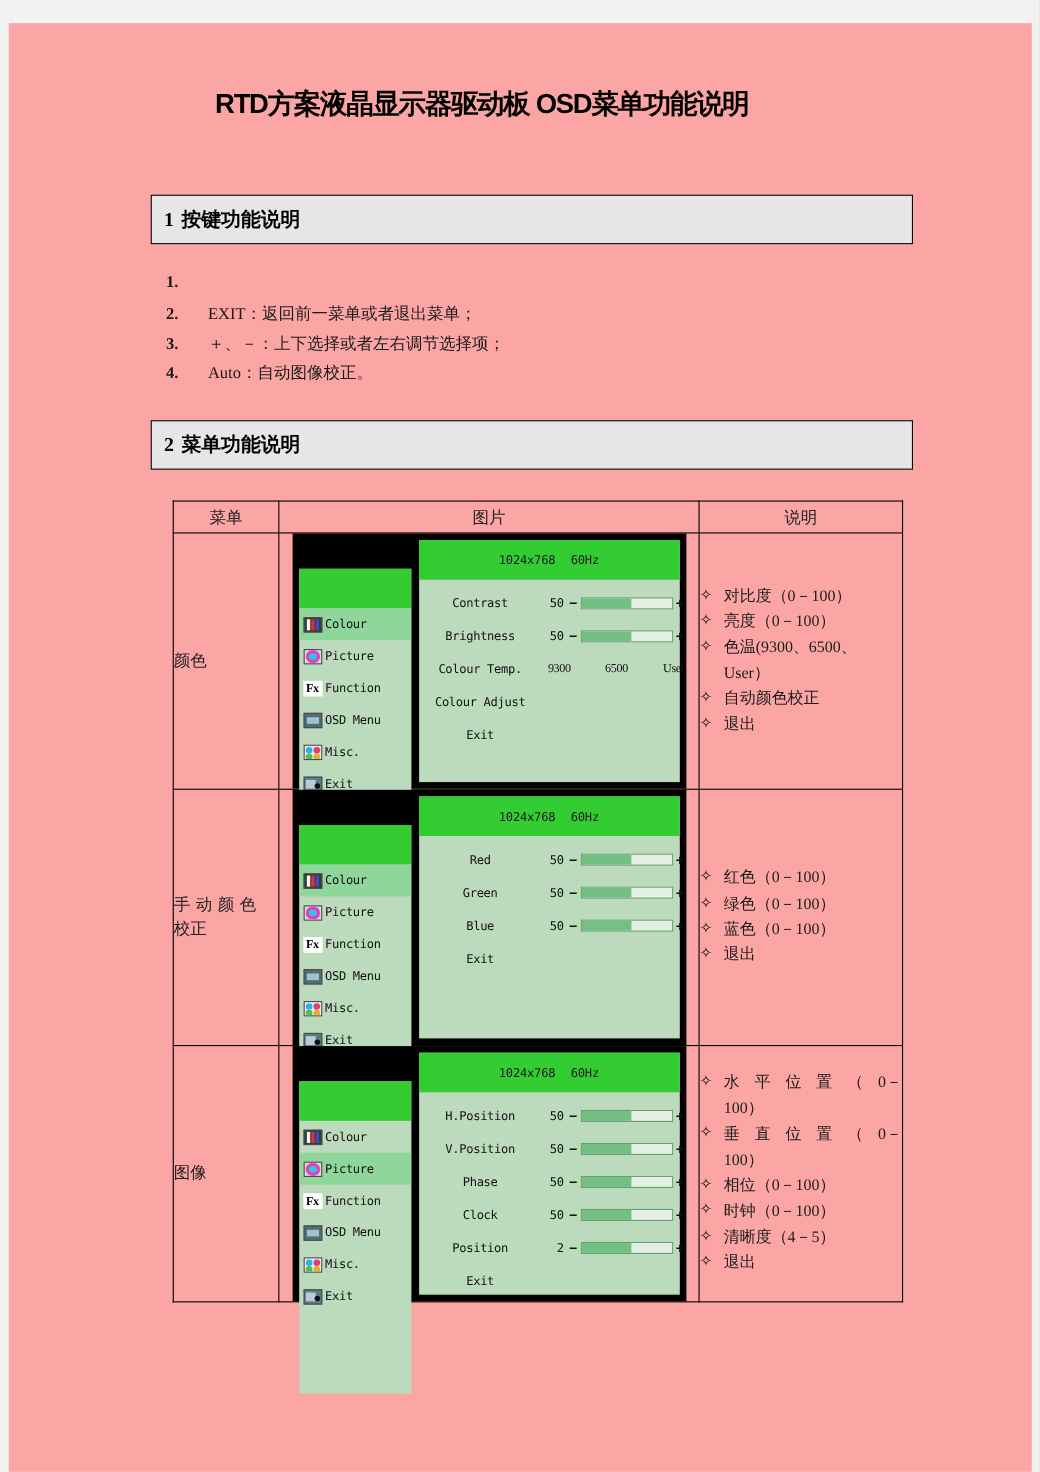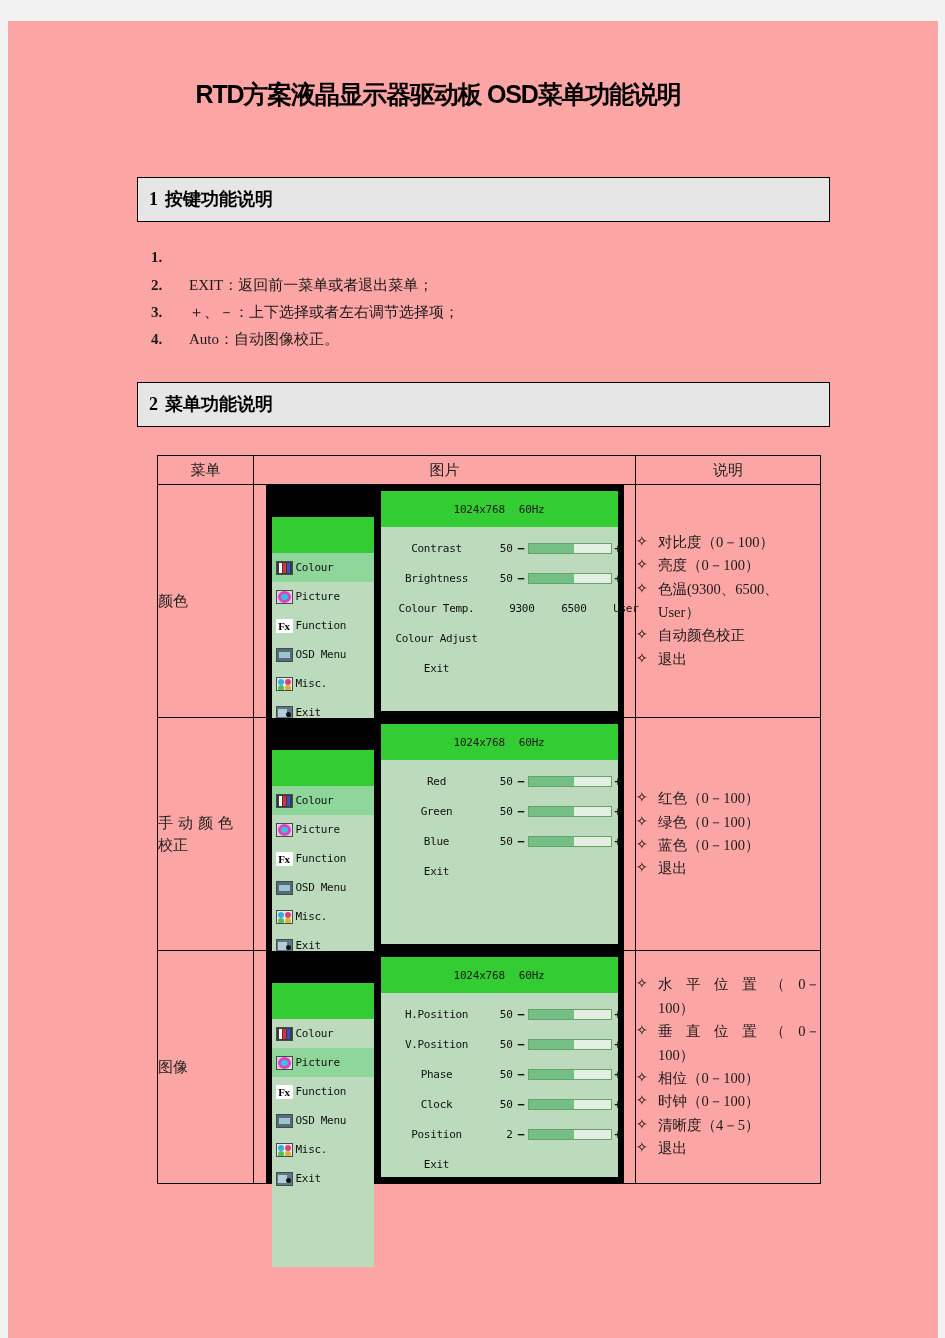--- a/index.html
+++ b/index.html
@@ -323,21 +323,22 @@
   .osd-bar .fill {
     position: absolute;
     left: 0; top: 0; bottom: 0;
     background: #73bf86;
   }
   .osd-row .r-opts {
     display: flex;
   }
   .osd-row .r-opt {
     width: 52px;
-    text-align: right;
+    text-align: center;
+    font-family: Liberation Serif, serif;
   }
 </style>
 </head>
 <body>
 
 <div class="page">
 
   <div class="doc-title">RTD方案液晶显示器驱动板 OSD菜单功能说明</div>
 
   <div class="section-bar" id="section1">

